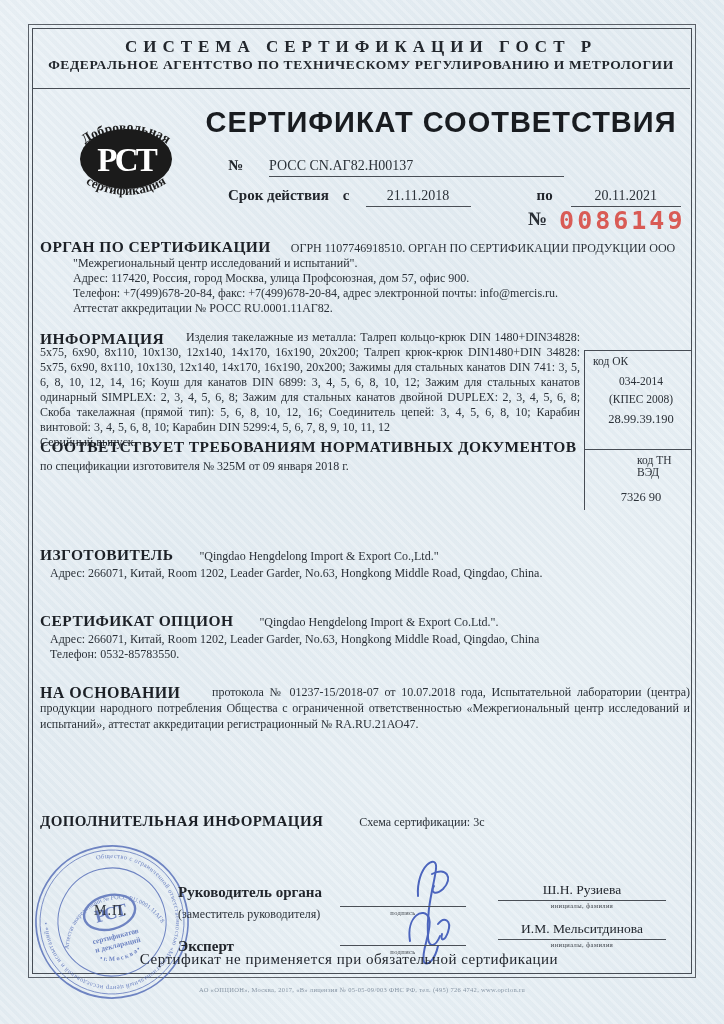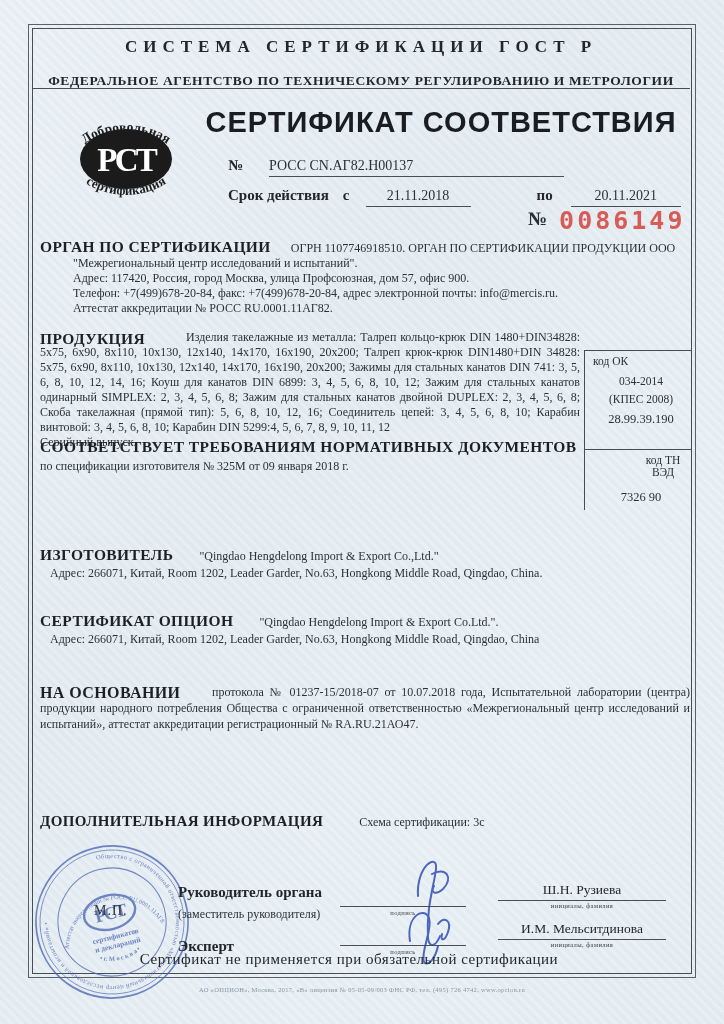--- a/index.html
+++ b/index.html
@@ -34,21 +34,21 @@
 </head>
 <body>
 
 <div class="page">
   <div class="frame">
     <div class="frame-inner"></div>
   </div>
 
   <div class="abs" style="left:32px;top:28px;width:658px;height:60px;border-bottom:1.5px solid #474d55;">
     <div class="hdr1" style="margin-top:9px;">СИСТЕМА СЕРТИФИКАЦИИ ГОСТ Р</div>
-    <div class="hdr2" style="margin-top:16px;">ФЕДЕРАЛЬНОЕ АГЕНТСТВО ПО ТЕХНИЧЕСКОМУ РЕГУЛИРОВАНИЮ И МЕТРОЛОГИИ</div>
+    <div class="hdr2" style="margin-top:0;">ФЕДЕРАЛЬНОЕ АГЕНТСТВО ПО ТЕХНИЧЕСКОМУ РЕГУЛИРОВАНИЮ И МЕТРОЛОГИИ</div>
   </div>
 
   <svg class="abs" style="left:50px;top:98px;" width="152" height="118" viewBox="0 0 152 118">
     <defs>
       <path id="arcT" d="M 26,54 A 60,46 0 0 1 126,54"></path>
       <path id="arcB" d="M 20,70 A 64,52 0 0 0 132,70"></path>
     </defs>
     <text font-size="13.5" font-weight="bold" fill="#1d1d1d">
       <textPath href="#arcT" startOffset="50%" text-anchor="middle">Добровольная</textPath>
     </text>
@@ -84,34 +84,34 @@
       <span class="heading">ОРГАН ПО СЕРТИФИКАЦИИ</span>
       <span class="small" style="margin-left:16px;">ОГРН 1107746918510. ОРГАН ПО СЕРТИФИКАЦИИ ПРОДУКЦИИ ООО</span>
     </div>
     <div class="small" style="margin-left:33px;">"Межрегиональный центр исследований и испытаний".</div>
     <div class="small" style="margin-left:33px;">Адрес: 117420, Россия, город Москва, улица Профсоюзная, дом 57, офис 900.</div>
     <div class="small" style="margin-left:33px;">Телефон: +7(499)678-20-84, факс: +7(499)678-20-84, адрес электронной почты: info@mercis.ru.</div>
     <div class="small" style="margin-left:33px;">Аттестат аккредитации № РОСС RU.0001.11АГ82.</div>
   </div>
 
   <div class="abs" style="left:40px;top:330px;width:540px;">
-    <span class="heading abs" style="left:0;top:0;">ПРОДУКЦИЯ</span>
+    <span class="heading abs" style="left:0;top:0;">ИНФОРМАЦИЯ</span>
     <p class="small just" style="margin:0;text-indent:146px;">Изделия такелажные из металла: Талреп кольцо-крюк DIN 1480+DIN34828: 5x75, 6x90, 8x110, 10x130, 12x140, 14x170, 16x190, 20x200; Талреп крюк-крюк DIN1480+DIN 34828: 5x75, 6x90, 8x110, 10x130, 12x140, 14x170, 16x190, 20x200; Зажимы для стальных канатов DIN 741: 3, 5, 6, 8, 10, 12, 14, 16; Коуш для канатов DIN 6899: 3, 4, 5, 6, 8, 10, 12; Зажим для стальных канатов одинарный SIMPLEX: 2, 3, 4, 5, 6, 8; Зажим для стальных канатов двойной DUPLEX: 2, 3, 4, 5, 6, 8; Скоба такелажная (прямой тип): 5, 6, 8, 10, 12, 16; Соединитель цепей: 3, 4, 5, 6, 8, 10; Карабин винтовой: 3, 4, 5, 6, 8, 10; Карабин DIN 5299:4, 5, 6, 7, 8, 9, 10, 11, 12</p>
     <div class="small">Серийный выпуск.</div>
   </div>
 
   <div class="abs" style="left:584px;top:350px;width:106px;height:160px;border-left:1px solid #474d55;">
     <div style="border-top:1px solid #474d55;padding:4px 2px 0 8px;">
       <div class="codes" style="text-align:left;">код ОК</div>
       <div class="codes" style="margin-top:8px;">034-2014</div>
       <div class="codes" style="margin-top:6px;">(КПЕС 2008)</div>
       <div class="codes" style="margin-top:7px;font-size:12.5px;">28.99.39.190</div>
     </div>
     <div style="border-top:1px solid #474d55;margin-top:22px;padding:4px 2px 0 8px;">
-      <div class="codes" style="text-align:center;padding-left:44px;">код ТН ВЭД</div>
+      <div class="codes" style="text-align:left;padding-left:44px;">код ТН ВЭД</div>
       <div class="codes" style="margin-top:12px;font-size:12.5px;">7326 90</div>
     </div>
   </div>
 
   <div class="abs" style="left:40px;top:438px;width:540px;">
     <div class="heading">СООТВЕТСТВУЕТ ТРЕБОВАНИЯМ НОРМАТИВНЫХ ДОКУМЕНТОВ</div>
     <div class="small" style="margin-top:3px;">по спецификации изготовителя № 325М от 09 января 2018 г.</div>
   </div>
 
   <div class="abs" style="left:40px;top:546px;width:648px;">
@@ -121,20 +121,21 @@
     </div>
     <div class="small" style="margin-left:10px;margin-top:2px;">Адрес: 266071, Китай, Room 1202, Leader Garder, No.63, Hongkong Middle Road, Qingdao, China.</div>
   </div>
 
   <div class="abs" style="left:40px;top:612px;width:648px;">
     <div>
       <span class="heading">СЕРТИФИКАТ ОПЦИОН</span>
       <span class="small" style="margin-left:22px;">"Qingdao Hengdelong Import &amp; Export Co.Ltd.".</span>
     </div>
     <div class="small" style="margin-left:10px;margin-top:2px;">Адрес: 266071, Китай, Room 1202, Leader Garder, No.63, Hongkong Middle Road, Qingdao, China</div>
+    <div class="small" style="margin-left:10px;">Телефон: 0532-85783550.</div>
   </div>
 
   <div class="abs" style="left:40px;top:684px;width:650px;">
     <span class="heading abs" style="left:0;top:0;font-size:16px;">НА ОСНОВАНИИ</span>
     <p class="small just" style="margin:0;text-indent:172px;line-height:16px;">протокола № 01237-15/2018-07 от 10.07.2018 года, Испытательной лаборатории (центра) продукции народного потребления Общества с ограниченной ответственностью «Межрегиональный центр исследований и испытаний», аттестат аккредитации регистрационный № RA.RU.21АО47.</p>
   </div>
 
   <div class="abs" style="left:40px;top:812px;width:648px;">
     <span class="heading" style="font-size:15px;">ДОПОЛНИТЕЛЬНАЯ ИНФОРМАЦИЯ</span>
     <span class="small" style="margin-left:32px;">Схема сертификации: 3с</span>

